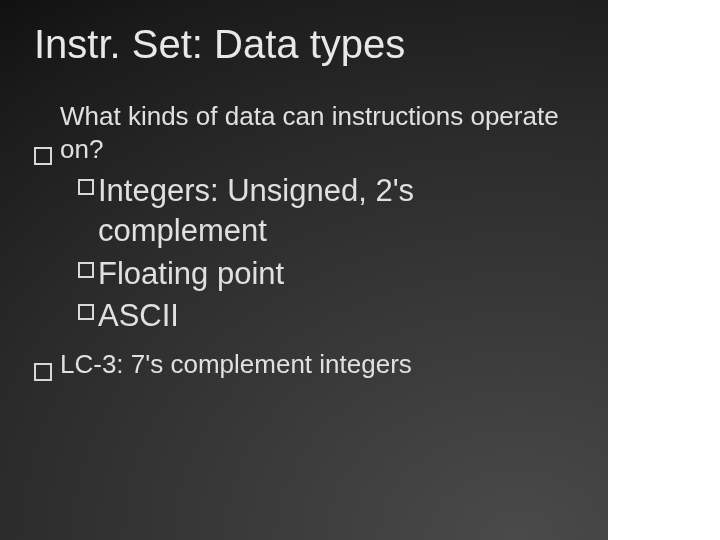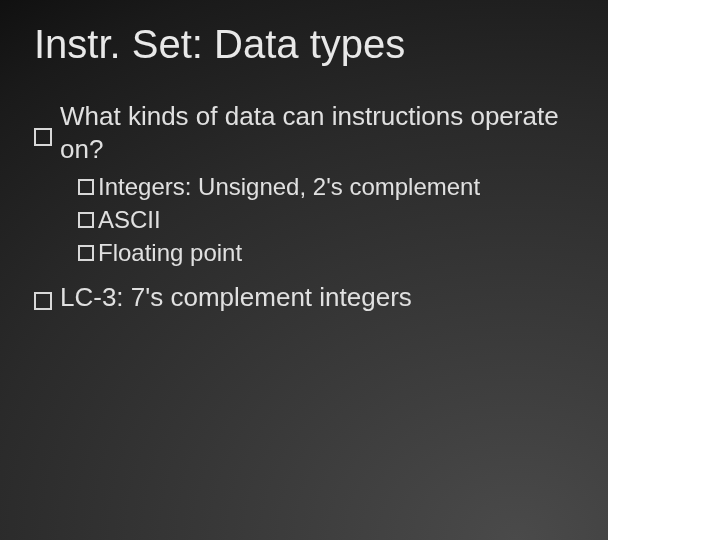--- a/index.html
+++ b/index.html
@@ -28,31 +28,31 @@
   }
   .content {
     position: absolute;
     top: 100px;
     left: 34px;
     right: 40px;
     color: #e0e0e0;
   }
   .bullet-l1 {
     display: flex;
-    align-items: center;
+    align-items: flex-end;
     margin-bottom: 6px;
     font-size: 26px;
     line-height: 1.25;
   }
   .bullet-l2 {
     display: flex;
     align-items: flex-start;
     margin-left: 44px;
     margin-bottom: 2px;
-    font-size: 24px;
+    font-size: 31px;
     line-height: 1.3;
   }
   .spacer {
     height: 10px;
   }
   .box-marker {
     display: inline-block;
     width: 14px;
     height: 14px;
     border: 2px solid #d8d8d8;
@@ -87,26 +87,26 @@
       <span class="bullet-text">What kinds of data can instructions operate on?</span>
     </div>
 
     <div class="bullet-l2">
       <span class="box-marker-small"></span>
       <span class="bullet-text">Integers: Unsigned, 2's complement</span>
     </div>
 
     <div class="bullet-l2">
       <span class="box-marker-small"></span>
-      <span class="bullet-text">ASCII</span>
+      <span class="bullet-text">Floating point</span>
     </div>
 
     <div class="bullet-l2">
       <span class="box-marker-small"></span>
-      <span class="bullet-text">Floating point</span>
+      <span class="bullet-text">ASCII</span>
     </div>
 
     <div class="spacer"></div>
 
     <div class="bullet-l1">
       <span class="box-marker"></span>
       <span class="bullet-text">LC-3: 7's complement integers</span>
     </div>
 
   </div>

